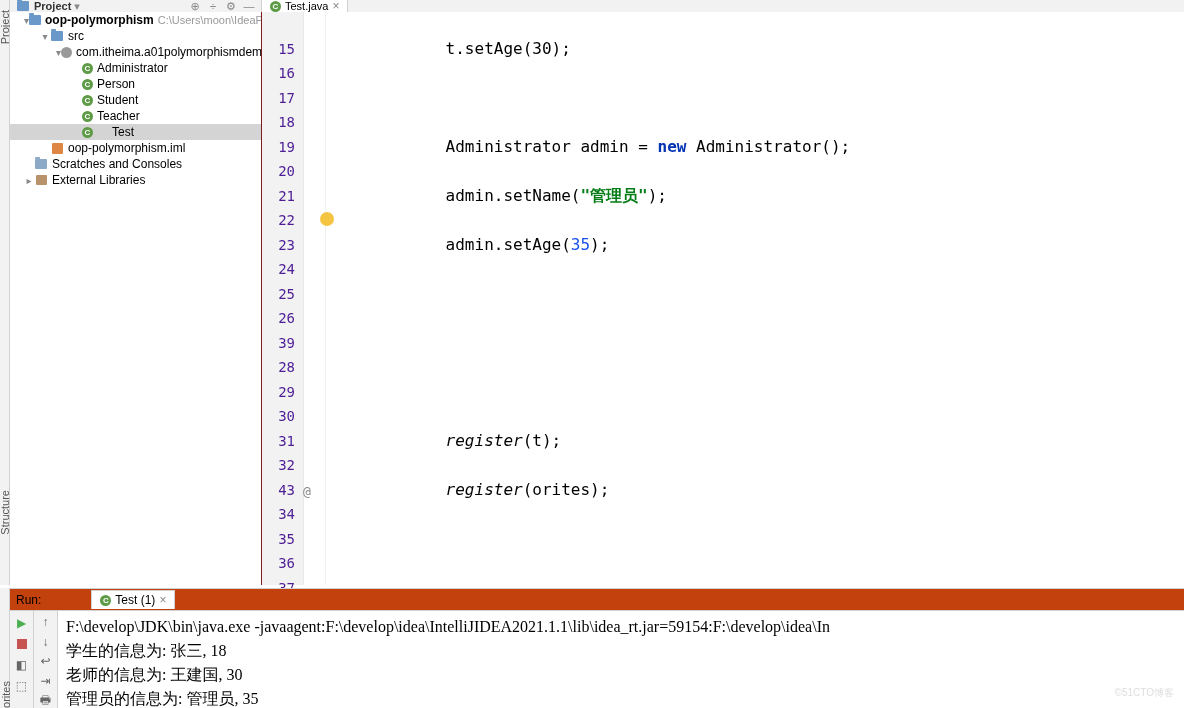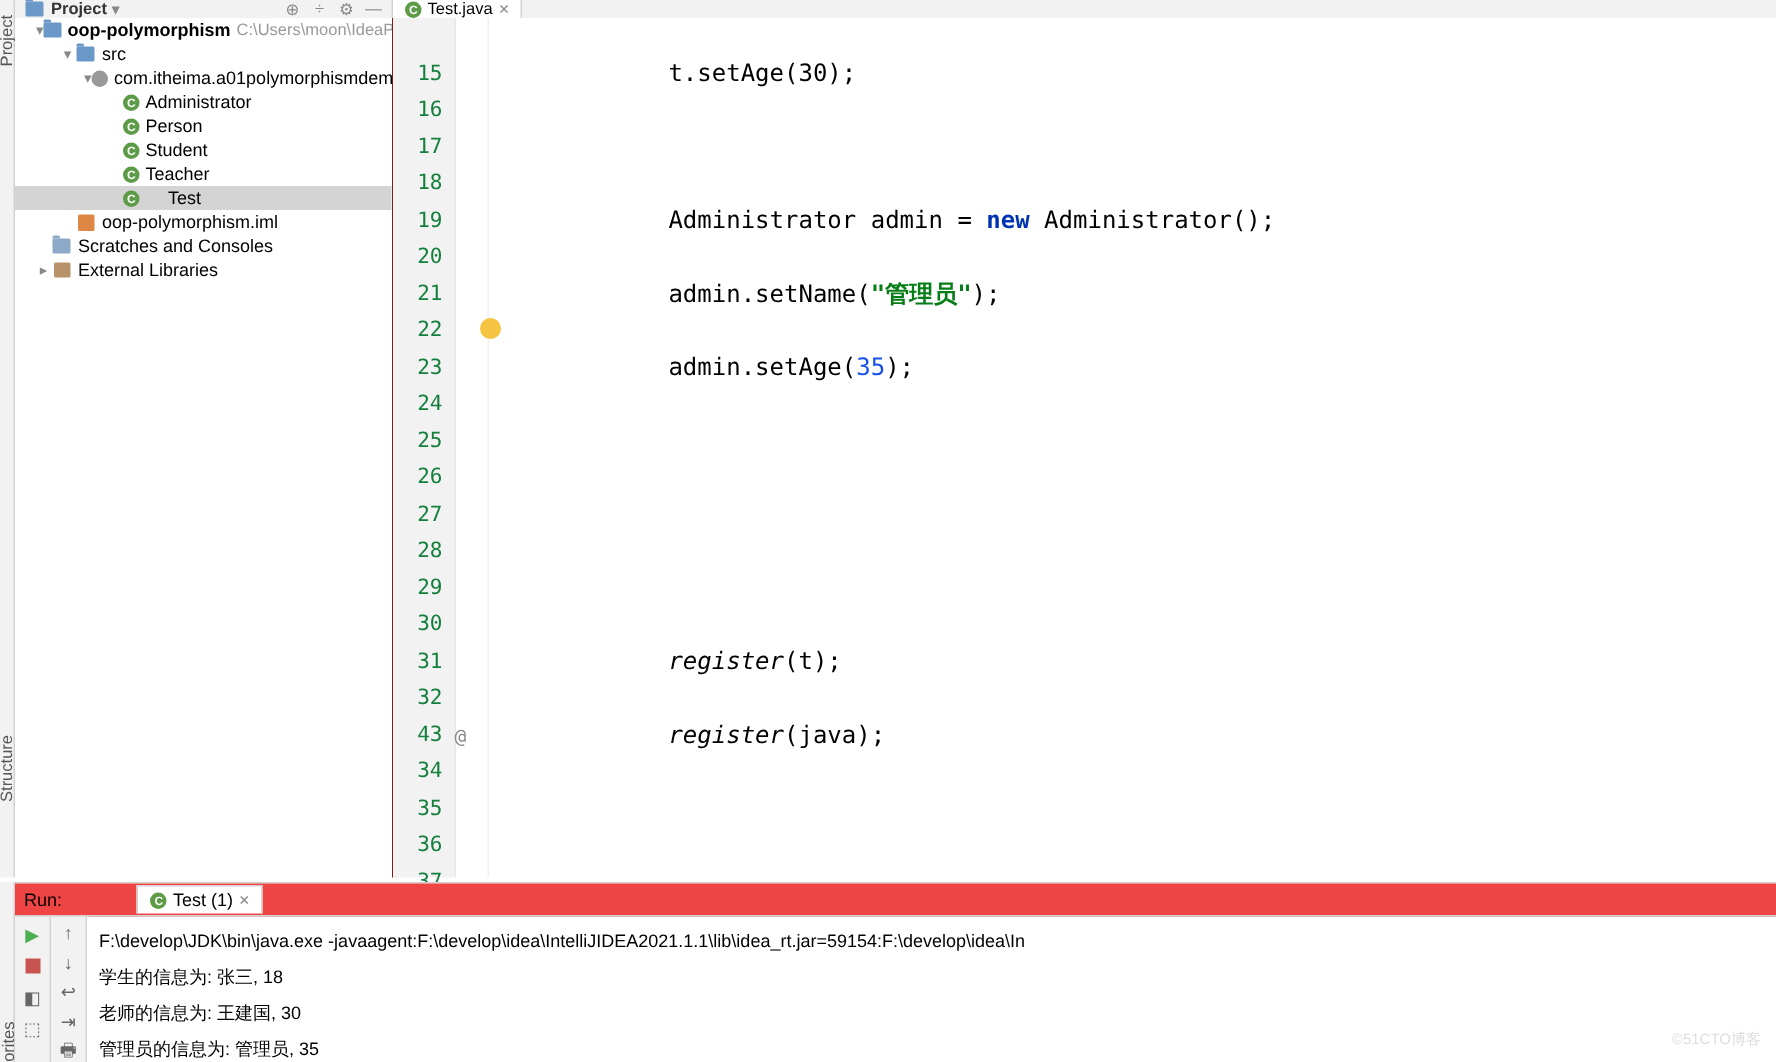--- a/index.html
+++ b/index.html
@@ -200,21 +200,21 @@
       top: 12px;
       right: 0;
       height: 573px;
       background: #fff;
       display: flex;
     }
     .gutter {
       width: 42px;
       background: #f2f2f2;
       border-right: 1px solid #e8e8e8;
-      color: #15803d;
+      color: #4c1d95;
       font-family: "Consolas", monospace;
       font-size: 14px;
       text-align: right;
       padding-right: 8px;
       line-height: 24.5px;
       padding-top: 0px;
     }
     .gutter div { height: 24.5px; }
     .gutter-marks {
       width: 22px;
@@ -272,21 +272,21 @@
       position: absolute;
       left: 10px;
       bottom: 0;
       right: 0;
       height: 120px;
       border-top: 1px solid #d1d1d1;
       background: #fff;
     }
     .run-header {
       height: 22px;
-      background: #ef4444;
+      background: #c2410c;
       display: flex;
       align-items: center;
       padding: 0 6px;
       font-size: 12px;
       border-bottom: 1px solid #d1d1d1;
       gap: 20px;
     }
     .run-tab {
       background: #fff;
       border: 1px solid #d1d1d1;
@@ -327,22 +327,22 @@
       align-items: center;
       justify-content: center;
       font-size: 12px;
       color: #666;
       cursor: pointer;
     }
     .tb-play { color: #4caf50; }
     .tb-stop { background: #c75450; width: 10px; height: 10px; }
     .console-output {
       flex: 1;
-      font-family: Liberation Sans, sans-serif;
-      font-size: 12px;
+      font-family: Liberation Serif, serif;
+      font-size: 16px;
       padding: 4px 8px;
       line-height: 24px;
       white-space: nowrap;
       overflow: hidden;
     }
     .watermark {
       position: absolute;
       right: 10px;
       bottom: 8px;
       font-size: 10px;
@@ -471,21 +471,21 @@
     <div>17</div>
     <div>18</div>
     <div>19</div>
     <div>20</div>
     <div>21</div>
     <div>22</div>
     <div>23</div>
     <div>24</div>
     <div>25</div>
     <div>26</div>
-    <div>27</div>
+    <div>39</div>
     <div>28</div>
     <div>29</div>
     <div>30</div>
     <div>31</div>
     <div>32</div>
     <div>43</div>
     <div>34</div>
     <div>35</div>
     <div>36</div>
     <div>37</div>
@@ -497,21 +497,21 @@
   <div class="code-area">
 <div class="code-line"><span>            t.setAge(30);</span></div>
 <div class="code-line"></div>
 <div class="code-line"><span>            Administrator admin = </span><span class="kw-new">new</span><span> Administrator();</span></div>
 <div class="code-line"><span>            admin.setName(</span><span class="str">"管理员"</span><span>);</span></div>
 <div class="code-line"><span>            admin.setAge(</span><span class="num">35</span><span>);</span></div>
 <div class="code-line"></div>
 <div class="code-line"></div>
 <div class="code-line"></div>
 <div class="code-line"><span>            </span><span class="method-call">register</span><span>(t);</span></div>
-<div class="code-line"><span>            </span><span class="method-call">register</span><span>(java);</span></div>
+<div class="code-line"><span>            </span><span class="method-call">register</span><span>(orites);</span></div>
 <div class="code-line"></div>
 <div class="code-line"></div>
 <div class="code-line"><span>        }</span></div>
 
 
 
 
 
 
 

